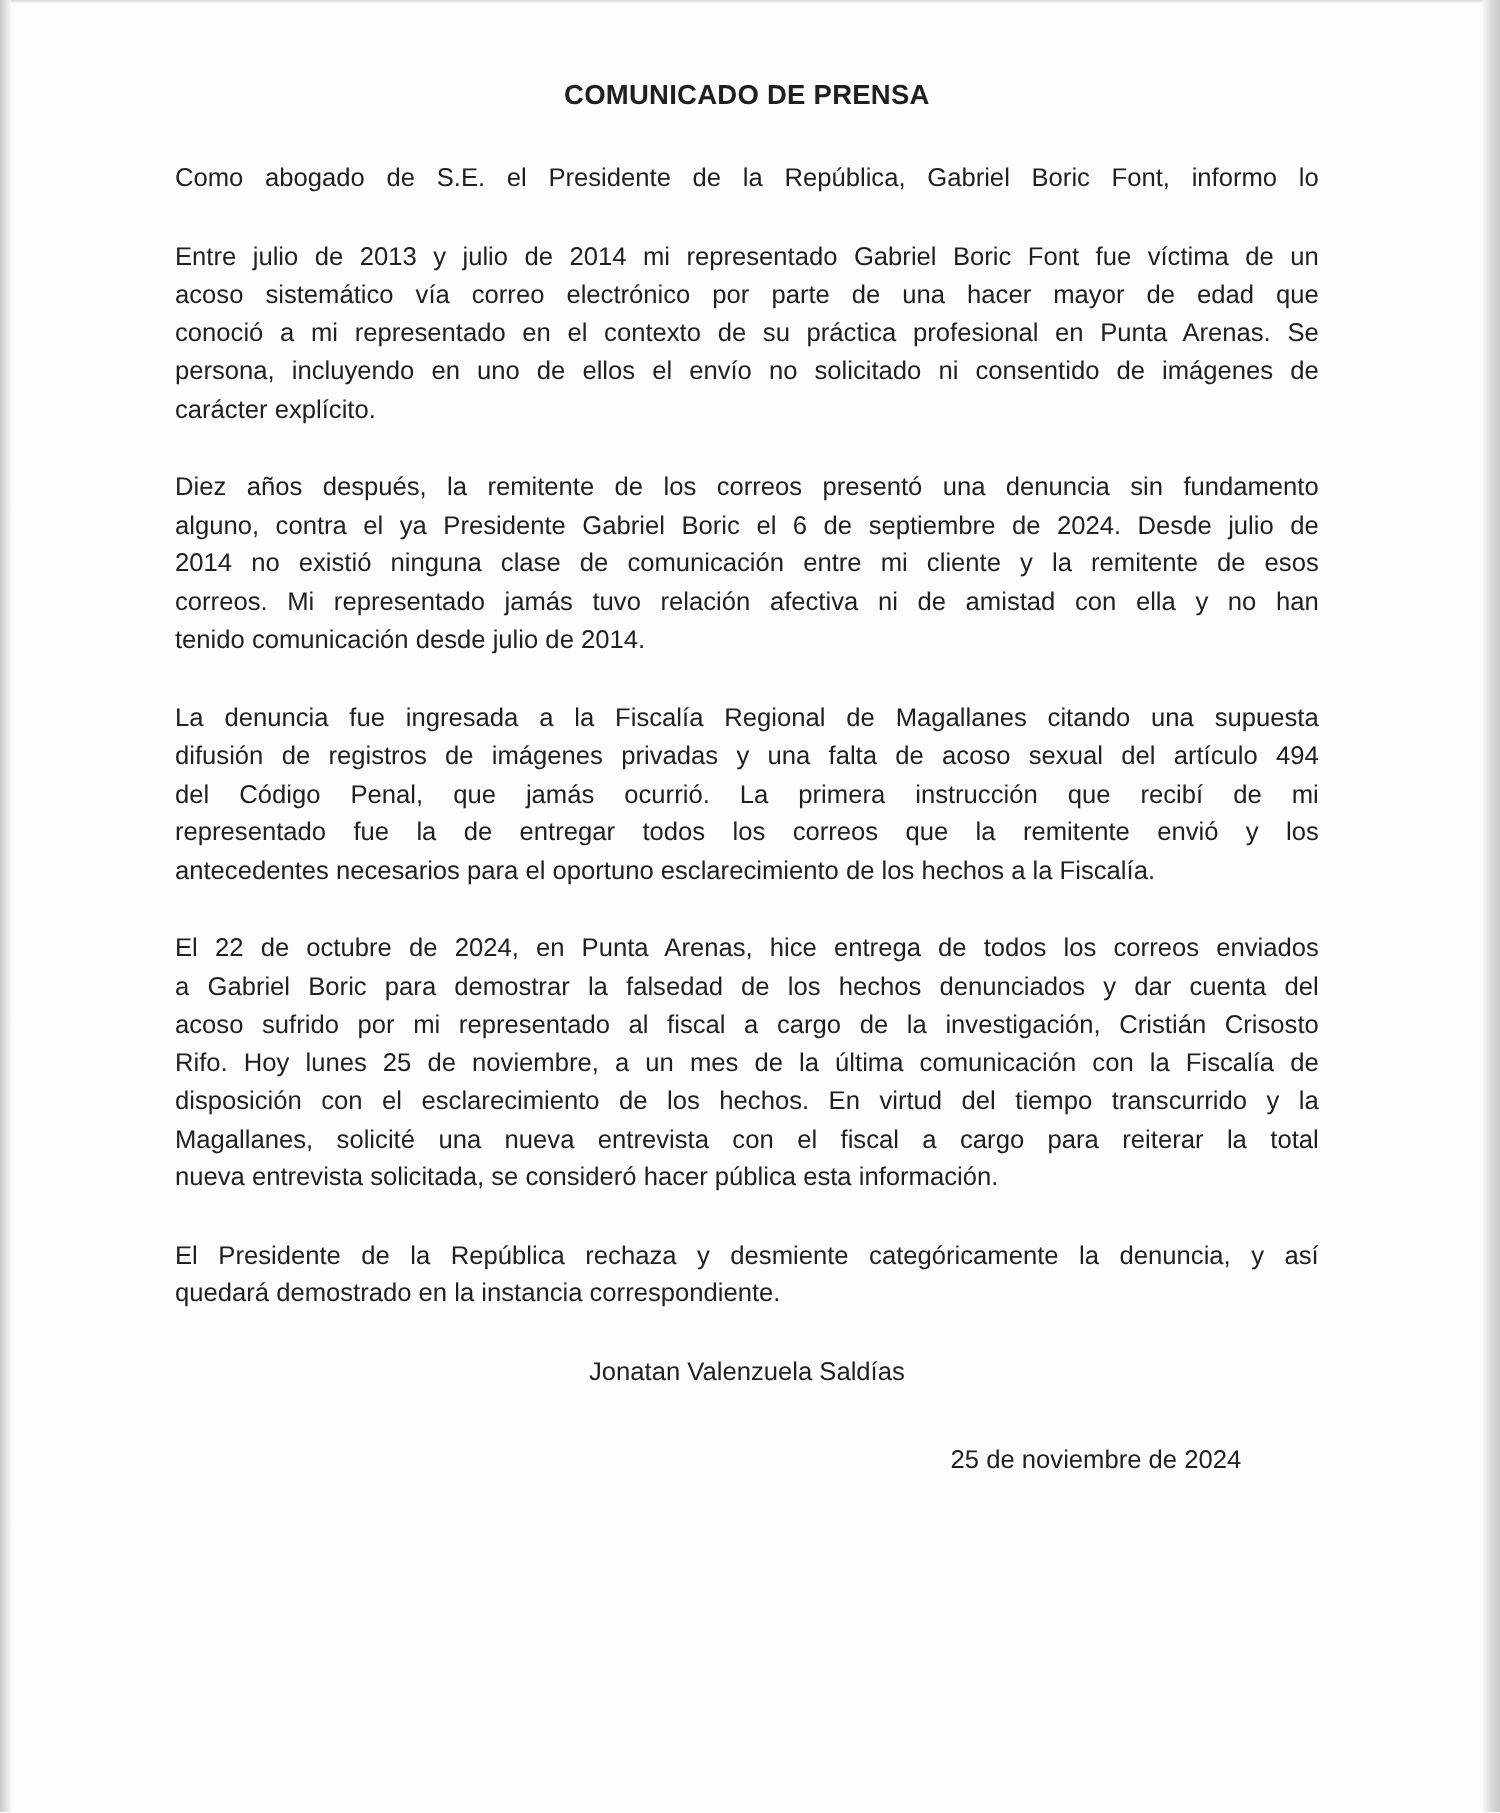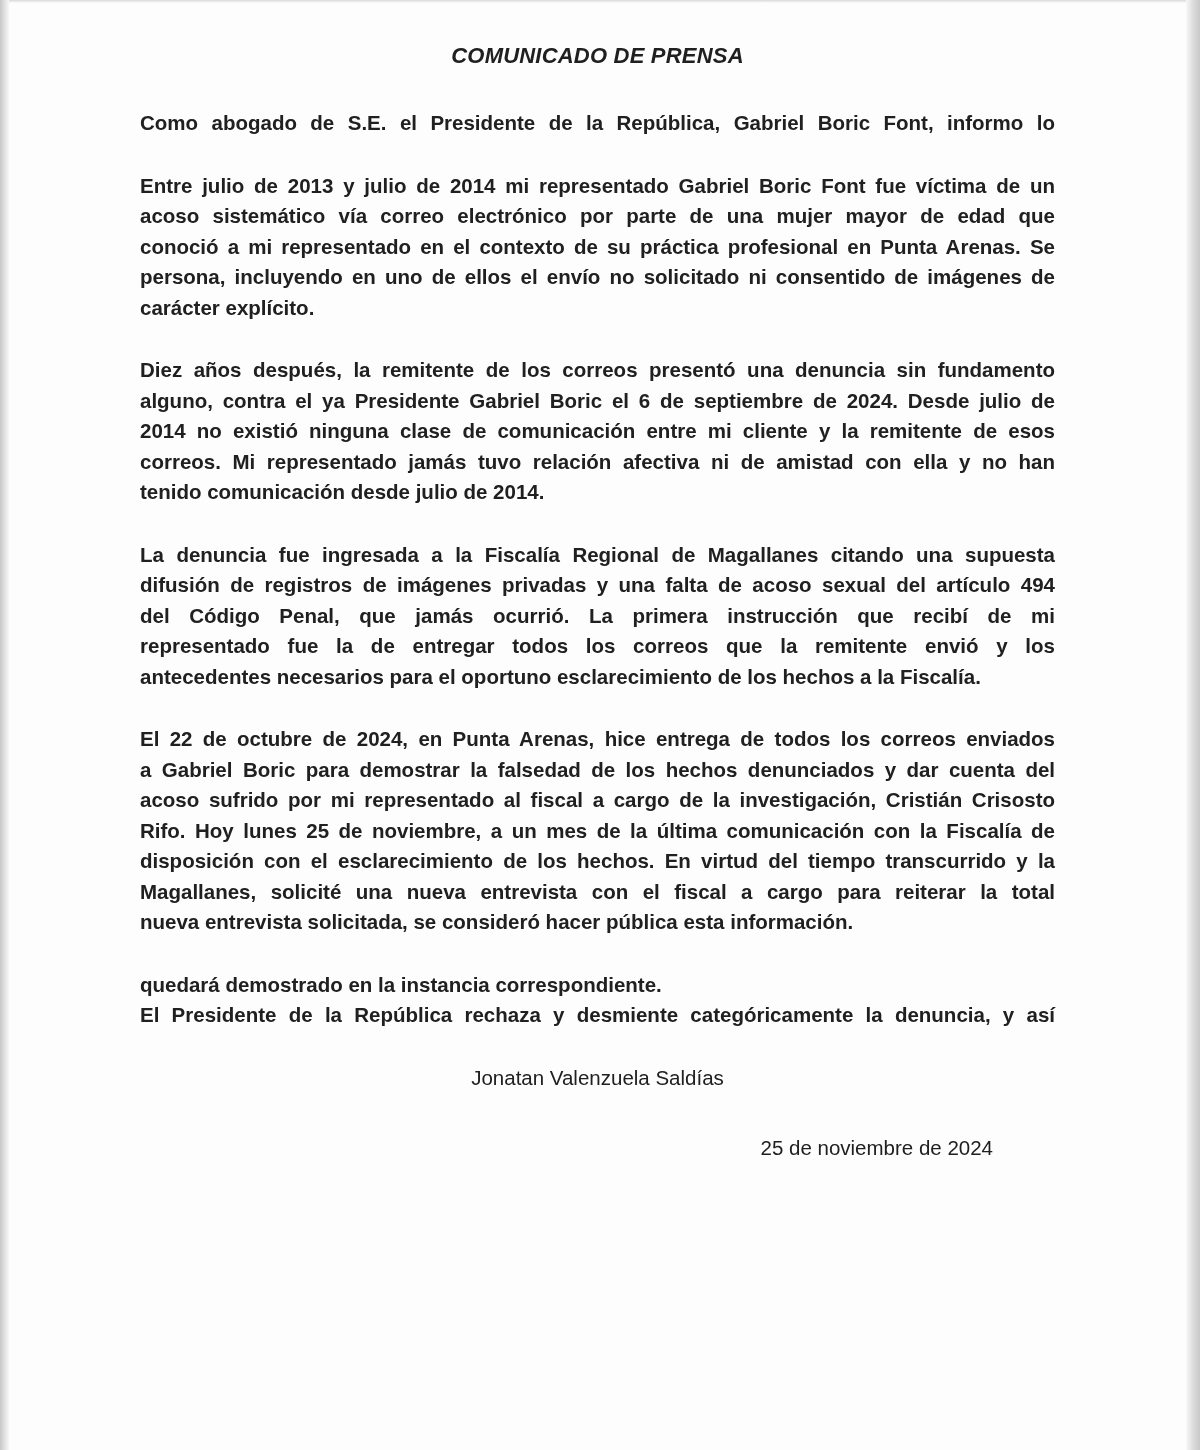--- a/index.html
+++ b/index.html
@@ -35,33 +35,31 @@
     background: linear-gradient(to bottom, #d8d8d8, rgba(255,255,255,0));
   }
   .content {
     position: absolute;
     left: 140px;
     top: 0;
     width: 915px;
   }
   .title {
     margin: 0 0 40px 0;
-    padding-top: 44px;
+    padding-top: 64px;
     text-align: center;
     font-size: 22px;
     line-height: 24px;
     font-weight: bold;
     letter-spacing: 0.2px;
-    font-style: italic;
   }
   .paragraph {
     margin: 0 0 32px 0;
     font-size: 20.5px;
     line-height: 30.5px;
-    font-weight: bold;
   }
   .line {
     text-align: justify;
     text-align-last: justify;
     text-justify: inter-word;
   }
   .line.last {
     text-align: left;
     text-align-last: left;
   }
@@ -88,21 +86,21 @@
 
   <div class="content">
     <h1 class="title">COMUNICADO DE PRENSA</h1>
 
     <div id="paragraphs">
         <div class="paragraph">
           <div class="line">Como abogado de S.E. el Presidente de la República, Gabriel Boric Font, informo lo</div>
         </div>
         <div class="paragraph">
           <div class="line">Entre julio de 2013 y julio de 2014 mi representado Gabriel Boric Font fue víctima de un</div>
-          <div class="line">acoso sistemático vía correo electrónico por parte de una mujer mayor de edad que</div>
+          <div class="line">acoso sistemático vía correo electrónico por parte de una hacer mayor de edad que</div>
           <div class="line">conoció a mi representado en el contexto de su práctica profesional en Punta Arenas. Se</div>
           <div class="line">persona, incluyendo en uno de ellos el envío no solicitado ni consentido de imágenes de</div>
           <div class="line last">carácter explícito.</div>
         </div>
         <div class="paragraph">
           <div class="line">Diez años después, la remitente de los correos presentó una denuncia sin fundamento</div>
           <div class="line">alguno, contra el ya Presidente Gabriel Boric el 6 de septiembre de 2024. Desde julio de</div>
           <div class="line">2014 no existió ninguna clase de comunicación entre mi cliente y la remitente de esos</div>
           <div class="line">correos. Mi representado jamás tuvo relación afectiva ni de amistad con ella y no han</div>
           <div class="line last">tenido comunicación desde julio de 2014.</div>
@@ -117,22 +115,22 @@
         <div class="paragraph">
           <div class="line">El 22 de octubre de 2024, en Punta Arenas, hice entrega de todos los correos enviados</div>
           <div class="line">a Gabriel Boric para demostrar la falsedad de los hechos denunciados y dar cuenta del</div>
           <div class="line">acoso sufrido por mi representado al fiscal a cargo de la investigación, Cristián Crisosto</div>
           <div class="line">Rifo. Hoy lunes 25 de noviembre, a un mes de la última comunicación con la Fiscalía de</div>
           <div class="line">disposición con el esclarecimiento de los hechos. En virtud del tiempo transcurrido y la</div>
           <div class="line">Magallanes, solicité una nueva entrevista con el fiscal a cargo para reiterar la total</div>
           <div class="line last">nueva entrevista solicitada, se consideró hacer pública esta información.</div>
         </div>
         <div class="paragraph">
+          <div class="line">El Presidente de la República rechaza y desmiente categóricamente la denuncia, y así</div>
           <div class="line last">quedará demostrado en la instancia correspondiente.</div>
-          <div class="line">El Presidente de la República rechaza y desmiente categóricamente la denuncia, y así</div>
         </div>
       </div>
 
     <div class="signature">Jonatan Valenzuela Saldías</div>
 
     <div class="date">25 de noviembre de 2024</div>
   </div>
 </div>
 
 </body></html>

